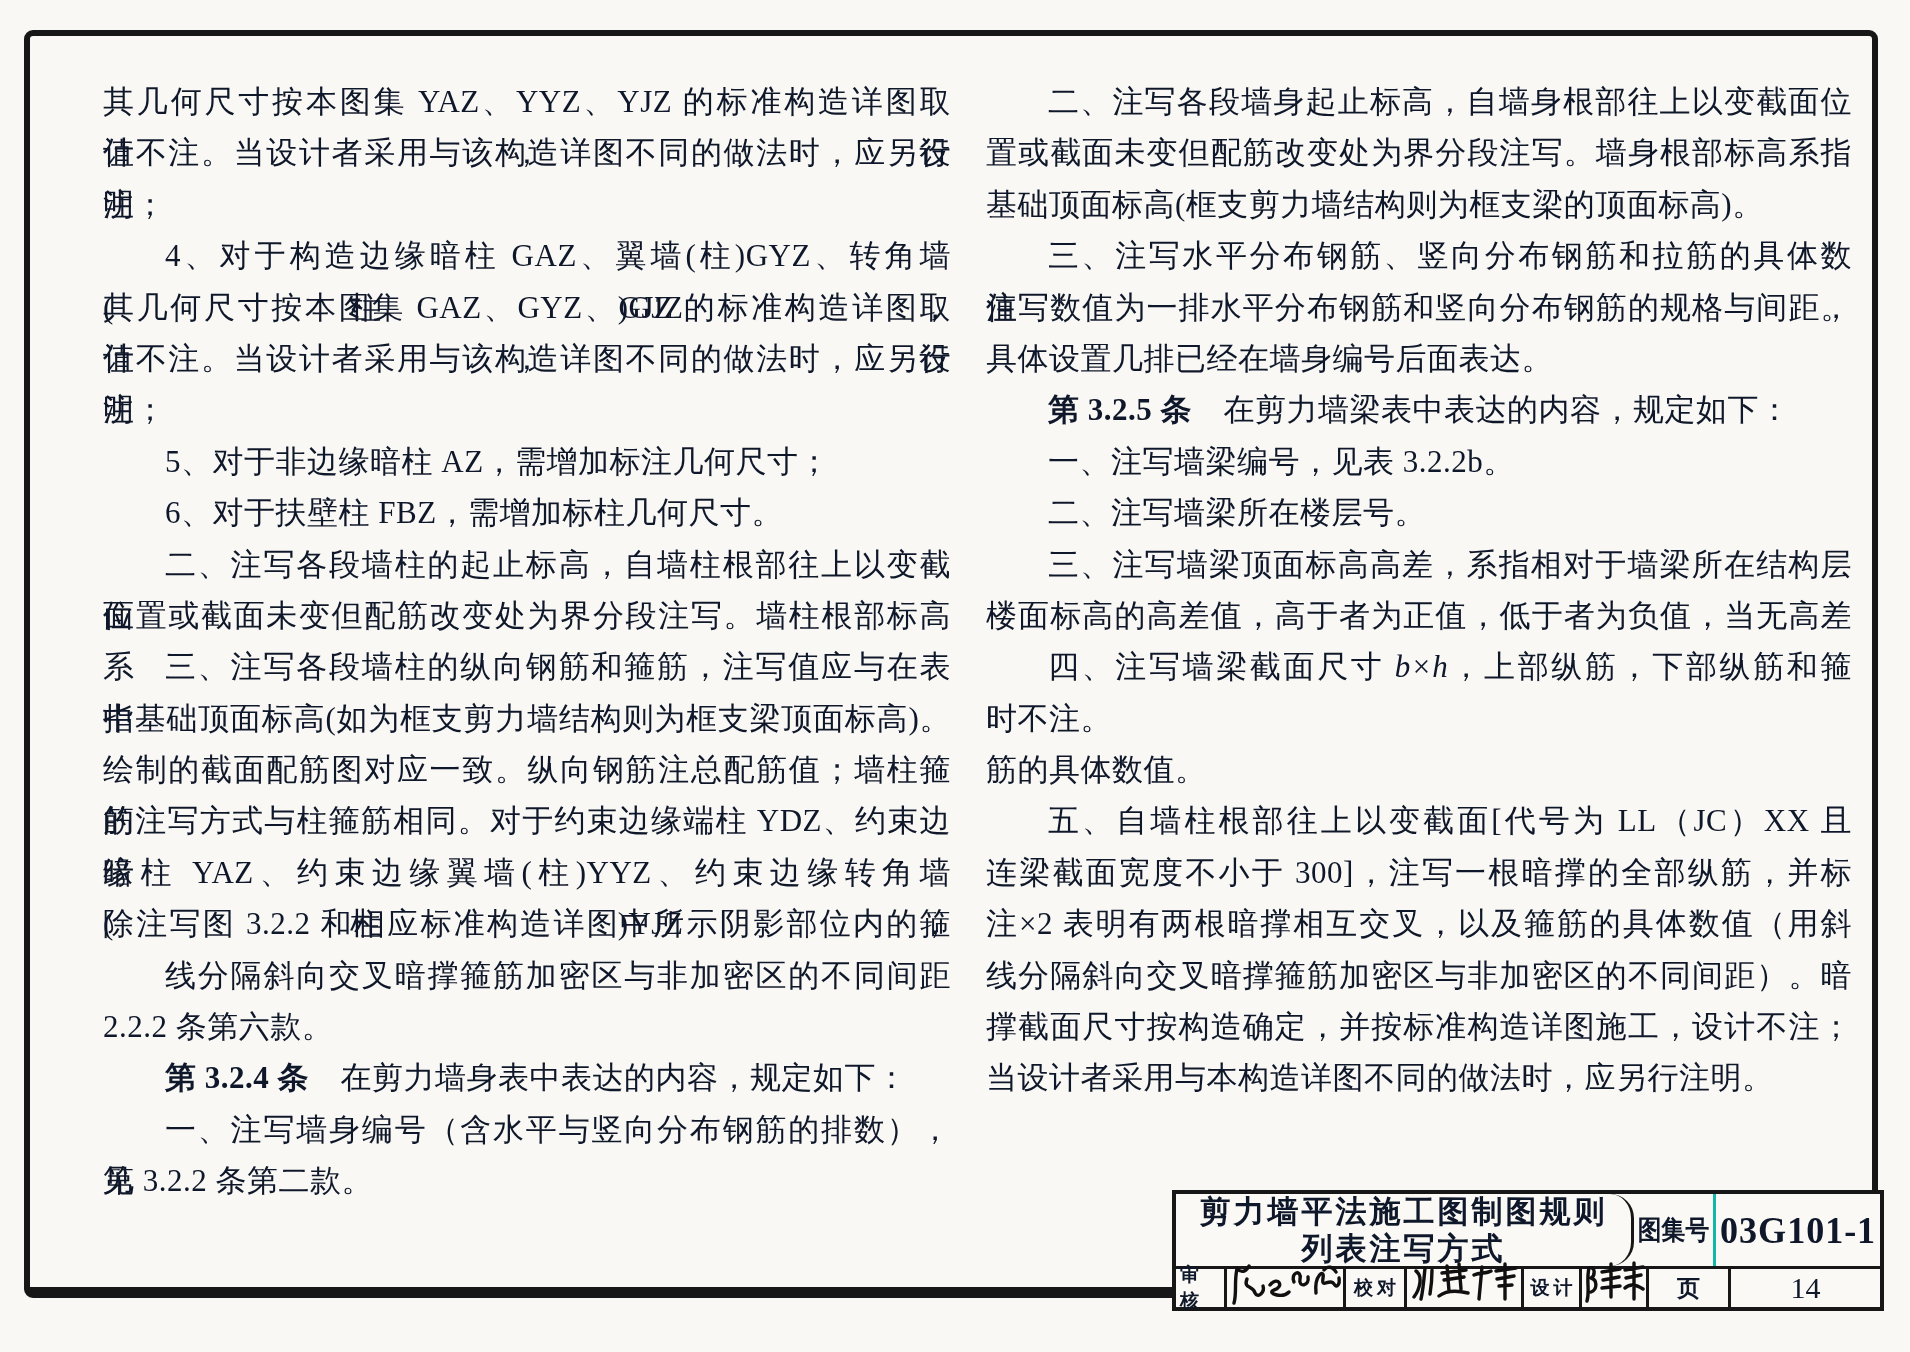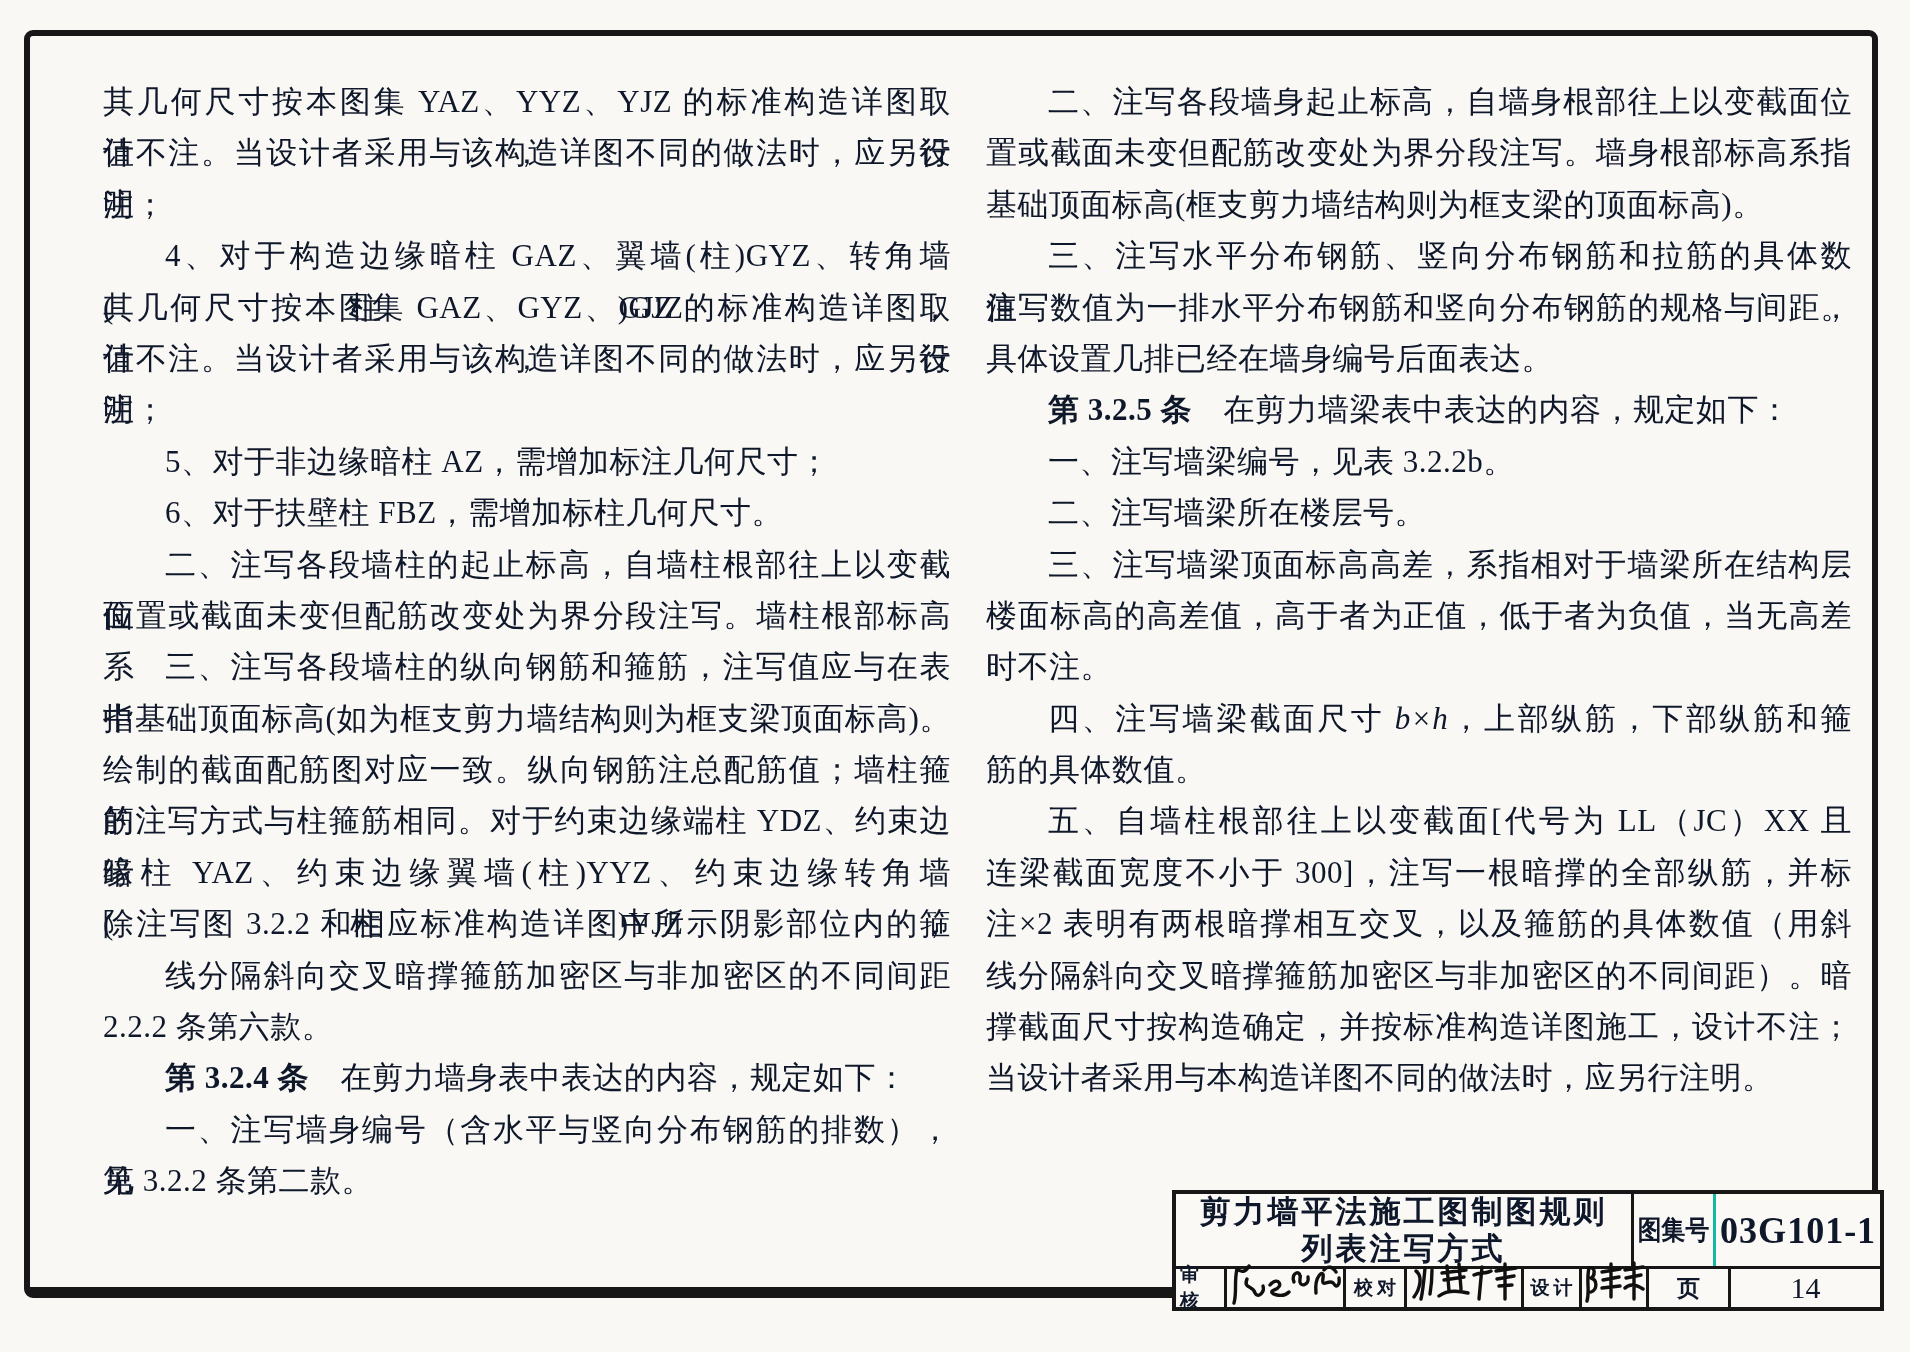--- a/index.html
+++ b/index.html
@@ -26,21 +26,21 @@
   .i{font-style:italic;}
   
   .tblock{
     position:absolute;left:1172px;top:1190px;width:712px;height:121px;
     box-sizing:border-box;border:4px solid #171717;background:#faf9f5;
     display:flex;flex-direction:column;
   }
   .trow1{flex:1;display:flex;border-bottom:3px solid #171717;min-height:0;}
   .tcell{box-sizing:border-box;display:flex;align-items:center;justify-content:center;}
   .tcell-title{width:473px;border-right:3px solid #171717;flex-direction:column;
-    font-size:31px;font-weight:600;letter-spacing:3px;line-height:37px;}
+    font-size:31px;font-weight:600;letter-spacing:3px;line-height:37px;border-radius:24px;}
   .tcell-atlaslabel{width:82px;border-right:3px solid #14b8a6;font-size:27px;font-weight:600;}
   .tcell-atlaslabel span{display:inline-block;transform:scaleX(.88);white-space:nowrap;}
   .tcell-atlasno{flex:1;font-size:38px;font-weight:bold;}
   .tcell-atlasno span{display:inline-block;transform:scaleX(.95);white-space:nowrap;letter-spacing:1px;}
   .trow2{height:38px;display:flex;}
   .scell{box-sizing:border-box;border-right:3px solid #171717;display:flex;align-items:center;justify-content:center;overflow:visible;}
   .s-label{font-family:"Liberation Sans","DejaVu Sans",sans-serif;font-size:19px;font-weight:bold;letter-spacing:4px;padding-left:4px;}
   .w-shenhe{width:51px;}
   .w-sig1{width:119px;}
   .w-xiaodui{width:61px;}
@@ -88,22 +88,22 @@
       <div class="line fill"><span>置或截面未变但配筋改变处为界分段注写。墙身根部标高系指</span></div>
       <div class="line"><span>基础顶面标高(框支剪力墙结构则为框支梁的顶面标高)。</span></div>
       <div class="line indent fill"><span>三、注写水平分布钢筋、竖向分布钢筋和拉筋的具体数值。</span></div>
       <div class="line fill"><span>注写数值为一排水平分布钢筋和竖向分布钢筋的规格与间距，</span></div>
       <div class="line"><span>具体设置几排已经在墙身编号后面表达。</span></div>
       <div class="line indent"><span class="b">第 3.2.5 条</span><span>　在剪力墙梁表中表达的内容，规定如下：</span></div>
       <div class="line indent"><span>一、注写墙梁编号，见表 3.2.2b。</span></div>
       <div class="line indent"><span>二、注写墙梁所在楼层号。</span></div>
       <div class="line indent fill"><span>三、注写墙梁顶面标高高差，系指相对于墙梁所在结构层</span></div>
       <div class="line fill"><span>楼面标高的高差值，高于者为正值，低于者为负值，当无高差</span></div>
+      <div class="line indent fill"><span>四、注写墙梁截面尺寸 </span><span class="i">b×h</span><span>，上部纵筋，下部纵筋和箍</span></div>
       <div class="line"><span>时不注。</span></div>
-      <div class="line indent fill"><span>四、注写墙梁截面尺寸 </span><span class="i">b×h</span><span>，上部纵筋，下部纵筋和箍</span></div>
       <div class="line"><span>筋的具体数值。</span></div>
       <div class="line indent fill"><span>五、自墙柱根部往上以变截面[代号为 LL（JC）XX 且</span></div>
       <div class="line fill"><span>连梁截面宽度不小于 300]，注写一根暗撑的全部纵筋，并标</span></div>
       <div class="line fill"><span>注×2 表明有两根暗撑相互交叉，以及箍筋的具体数值（用斜</span></div>
       <div class="line fill"><span>线分隔斜向交叉暗撑箍筋加密区与非加密区的不同间距）。暗</span></div>
       <div class="line fill"><span>撑截面尺寸按构造确定，并按标准构造详图施工，设计不注；</span></div>
       <div class="line"><span>当设计者采用与本构造详图不同的做法时，应另行注明。</span></div>
     </div>
 
   <div class="tblock">

